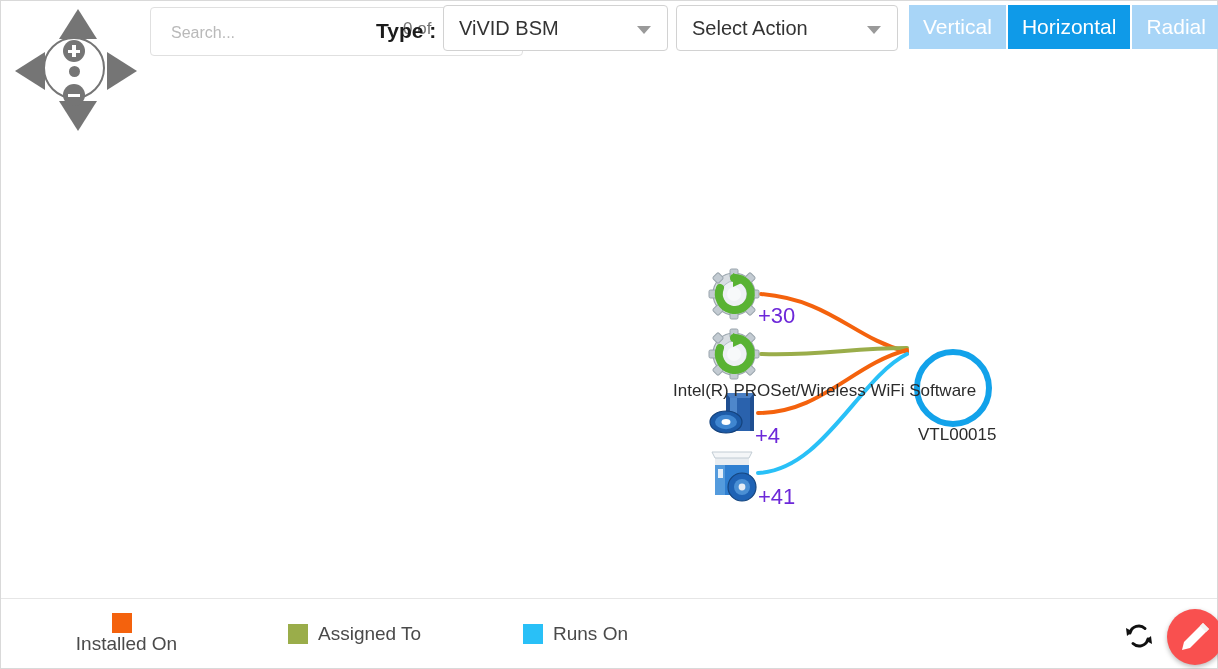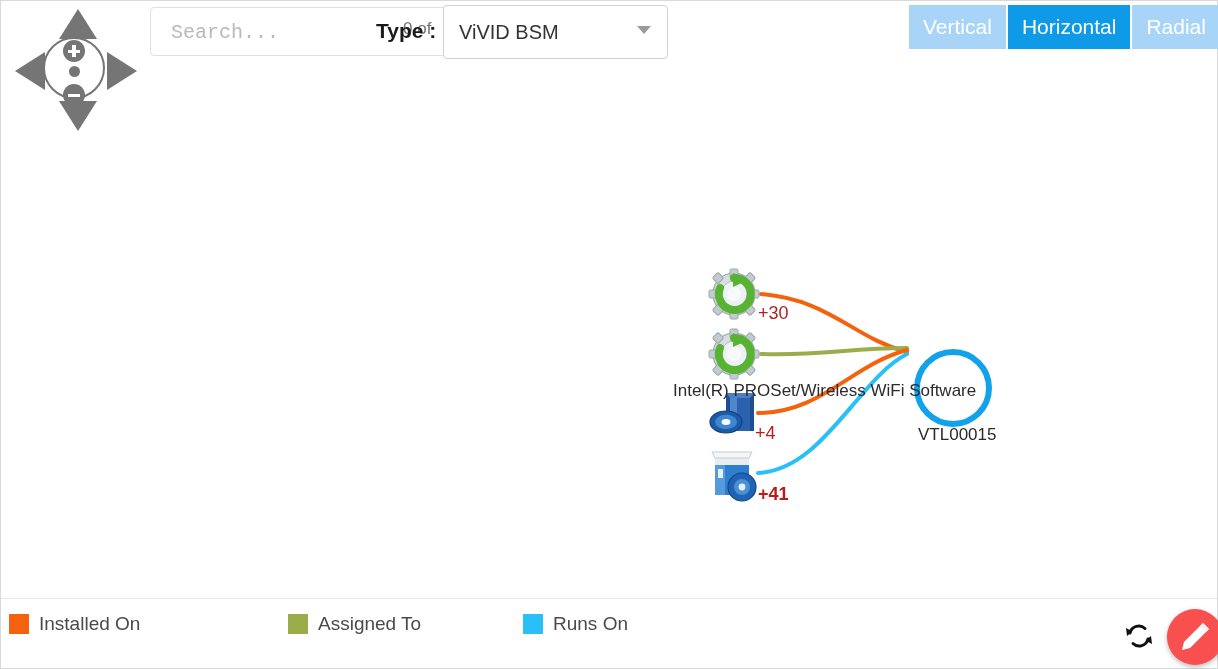--- a/index.html
+++ b/index.html
@@ -117,22 +117,22 @@
   }
   .search-input {
     position: absolute;
     left: 18px;
     top: 0;
     width: 330px;
     height: 47px;
     border: none;
     outline: none;
     background: transparent;
-    font-family: Liberation Mono, monospace;
-    font-size: 20px;
+    font-family: Liberation Sans, sans-serif;
+    font-size: 16px;
     color: #444;
   }
   .search-input::placeholder { color: #b9b9b9; }
 
   .search-count {
     position: absolute;
     left: 402px;
     top: 18px;
     font-size: 17px;
     color: #737373;
@@ -145,21 +145,21 @@
     top: 18px;
     font-size: 21px;
     font-weight: bold;
     color: #1b1b1b;
     white-space: nowrap;
   }
 
   .select {
     position: absolute;
     top: 4px;
-    height: 54px;
+    height: 46px;
     border: 1px solid #d2d2d2;
     border-radius: 4px;
     background: #fff;
     box-sizing: border-box;
     font-size: 20px;
     color: #333;
     display: flex;
     align-items: center;
     padding-left: 15px;
   }
@@ -205,22 +205,22 @@
     overflow: hidden;
   }
   .graph-svg {
     position: absolute;
     left: 0; top: 0;
     width: 1216px;
     height: 545px;
   }
   .node-badge {
     position: absolute;
-    font-size: 18px;
-    color: #b91c1c;
+    font-size: 22px;
+    color: #6d28d9;
     white-space: nowrap;
   }
   .node-label {
     position: absolute;
     font-size: 17px;
     color: #2b2b2b;
     white-space: nowrap;
   }
 
   .ring-node {
@@ -307,20 +307,24 @@
 
     <div class="search-count">0 of</div>
 
     <div class="type-label">Type :</div>
 
     <div class="select select-type">
       <span>ViVID BSM</span>
       <span class="caret"></span>
     </div>
 
+    <div class="select select-action">
+      <span>Select Action</span>
+      <span class="caret"></span>
+    </div>
 
     <div class="view-modes">
       <div class="vm-btn">Vertical</div>
       <div class="vm-btn active">Horizontal</div>
       <div class="vm-btn">Radial</div>
     </div>
   </div>
 
   <div class="canvas">
 
@@ -383,29 +387,29 @@
     </svg>
 
     <div class="ring-node" style="left:913px; top:293px;"></div>
 
     <div class="node-badge" style="left:757px; top:247px;">+30</div>
 
     <div class="node-label" style="left:672px; top:325px;text-align:center;">Intel(R) PROSet/Wireless WiFi Software</div>
 
     <div class="node-badge" style="left:754px; top:367px;">+4</div>
 
-    <div class="node-badge" style="left:757px; top:428px;font-weight:bold;">+41</div>
+    <div class="node-badge" style="left:757px; top:428px;">+41</div>
 
     <div class="node-label" style="left:917px; top:369px;">VTL00015</div>
   </div>
 
   <div class="footer">
 
     <div class="legend">
-      <div class="legend-item" style="width:235px;">
+      <div class="legend-item" style="width:235px;flex-direction:column;">
         <span class="legend-swatch" style="background:#f4620d;"></span>
         <span class="legend-text">Installed On</span>
       </div>
       <div class="legend-item" style="width:235px;padding-left:44px;">
         <span class="legend-swatch" style="background:#9aad4a;"></span>
         <span class="legend-text">Assigned To</span>
       </div>
       <div class="legend-item">
         <span class="legend-swatch" style="background:#29c0f7;"></span>
         <span class="legend-text">Runs On</span>

